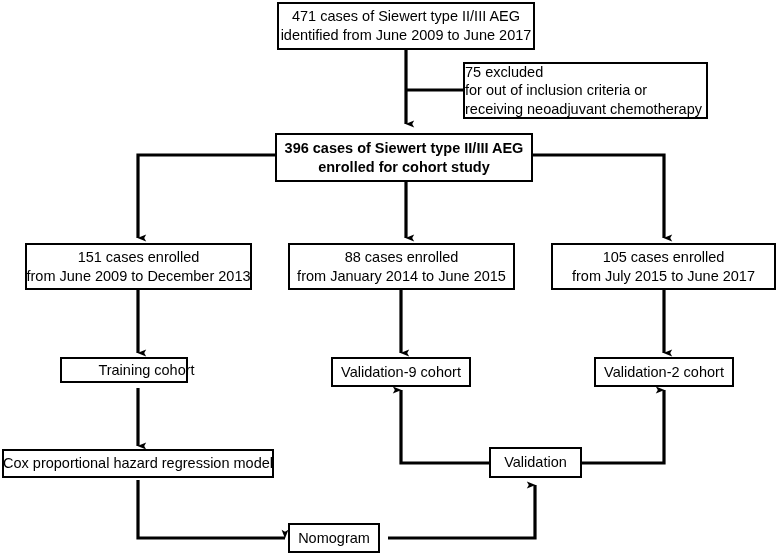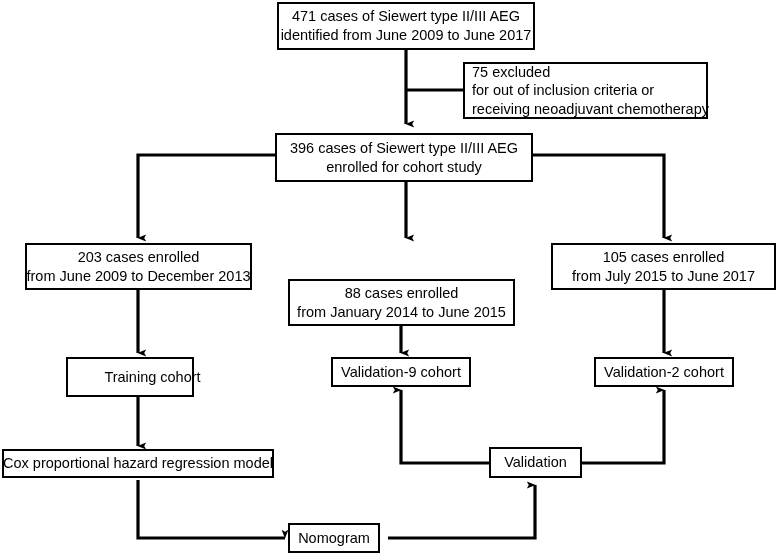--- a/index.html
+++ b/index.html
@@ -37,21 +37,20 @@
     line-height: 1.28;
     white-space: nowrap;
     z-index: 2;
   }
   .node.thin {
     border-width: 2.2px;
   }
   .node.left-align {
     align-items: flex-start;
     text-align: left;
-    padding-left: 7px;
   }
   .node .ln {
     display: block;
   }
 </style>
 </head>
 <body>
 
 <div id="canvas">
 
@@ -98,41 +97,41 @@
     <span class="ln">471 cases of Siewert type II/III AEG</span>
     <span class="ln">identified from June 2009 to June 2017</span>
   </div>
 
   <div class="node thin left-align" style="left:463px; top:62px; width:245px; height:57px;">
     <span class="ln">75 excluded</span>
     <span class="ln">for out of inclusion criteria or</span>
     <span class="ln">receiving neoadjuvant chemotherapy</span>
   </div>
 
-  <div class="node" style="left:275px; top:133px; width:258px; height:49px;">
+  <div class="node" style="left:275px; top:133px; width:258px; height:49px;font-weight:bold;">
     <span class="ln">396 cases of Siewert type II/III AEG</span>
     <span class="ln">enrolled for cohort study</span>
   </div>
 
   <div class="node" style="left:25px; top:243px; width:227px; height:47px;">
-    <span class="ln">203 cases enrolled</span>
+    <span class="ln">151 cases enrolled</span>
     <span class="ln">from June 2009 to December 2013</span>
   </div>
 
-  <div class="node" style="left:288px; top:243px; width:227px; height:47px;margin-top:36px;">
+  <div class="node" style="left:288px; top:243px; width:227px; height:47px;">
     <span class="ln">88 cases enrolled</span>
     <span class="ln">from January 2014 to June 2015</span>
   </div>
 
   <div class="node" style="left:551px; top:243px; width:225px; height:47px;">
     <span class="ln">105 cases enrolled</span>
     <span class="ln">from July 2015 to June 2017</span>
   </div>
 
-  <div class="node" style="left:66px; top:357px; width:128px; height:40px;padding-left:45px;">
+  <div class="node" style="left:60px; top:357px; width:128px; height:26px;padding-left:45px;">
     <span class="ln">Training cohort</span>
   </div>
 
   <div class="node" style="left:331px; top:357px; width:140px; height:30px;">
     <span class="ln">Validation-9 cohort</span>
   </div>
 
   <div class="node" style="left:594px; top:357px; width:140px; height:30px;">
     <span class="ln">Validation-2 cohort</span>
   </div>

